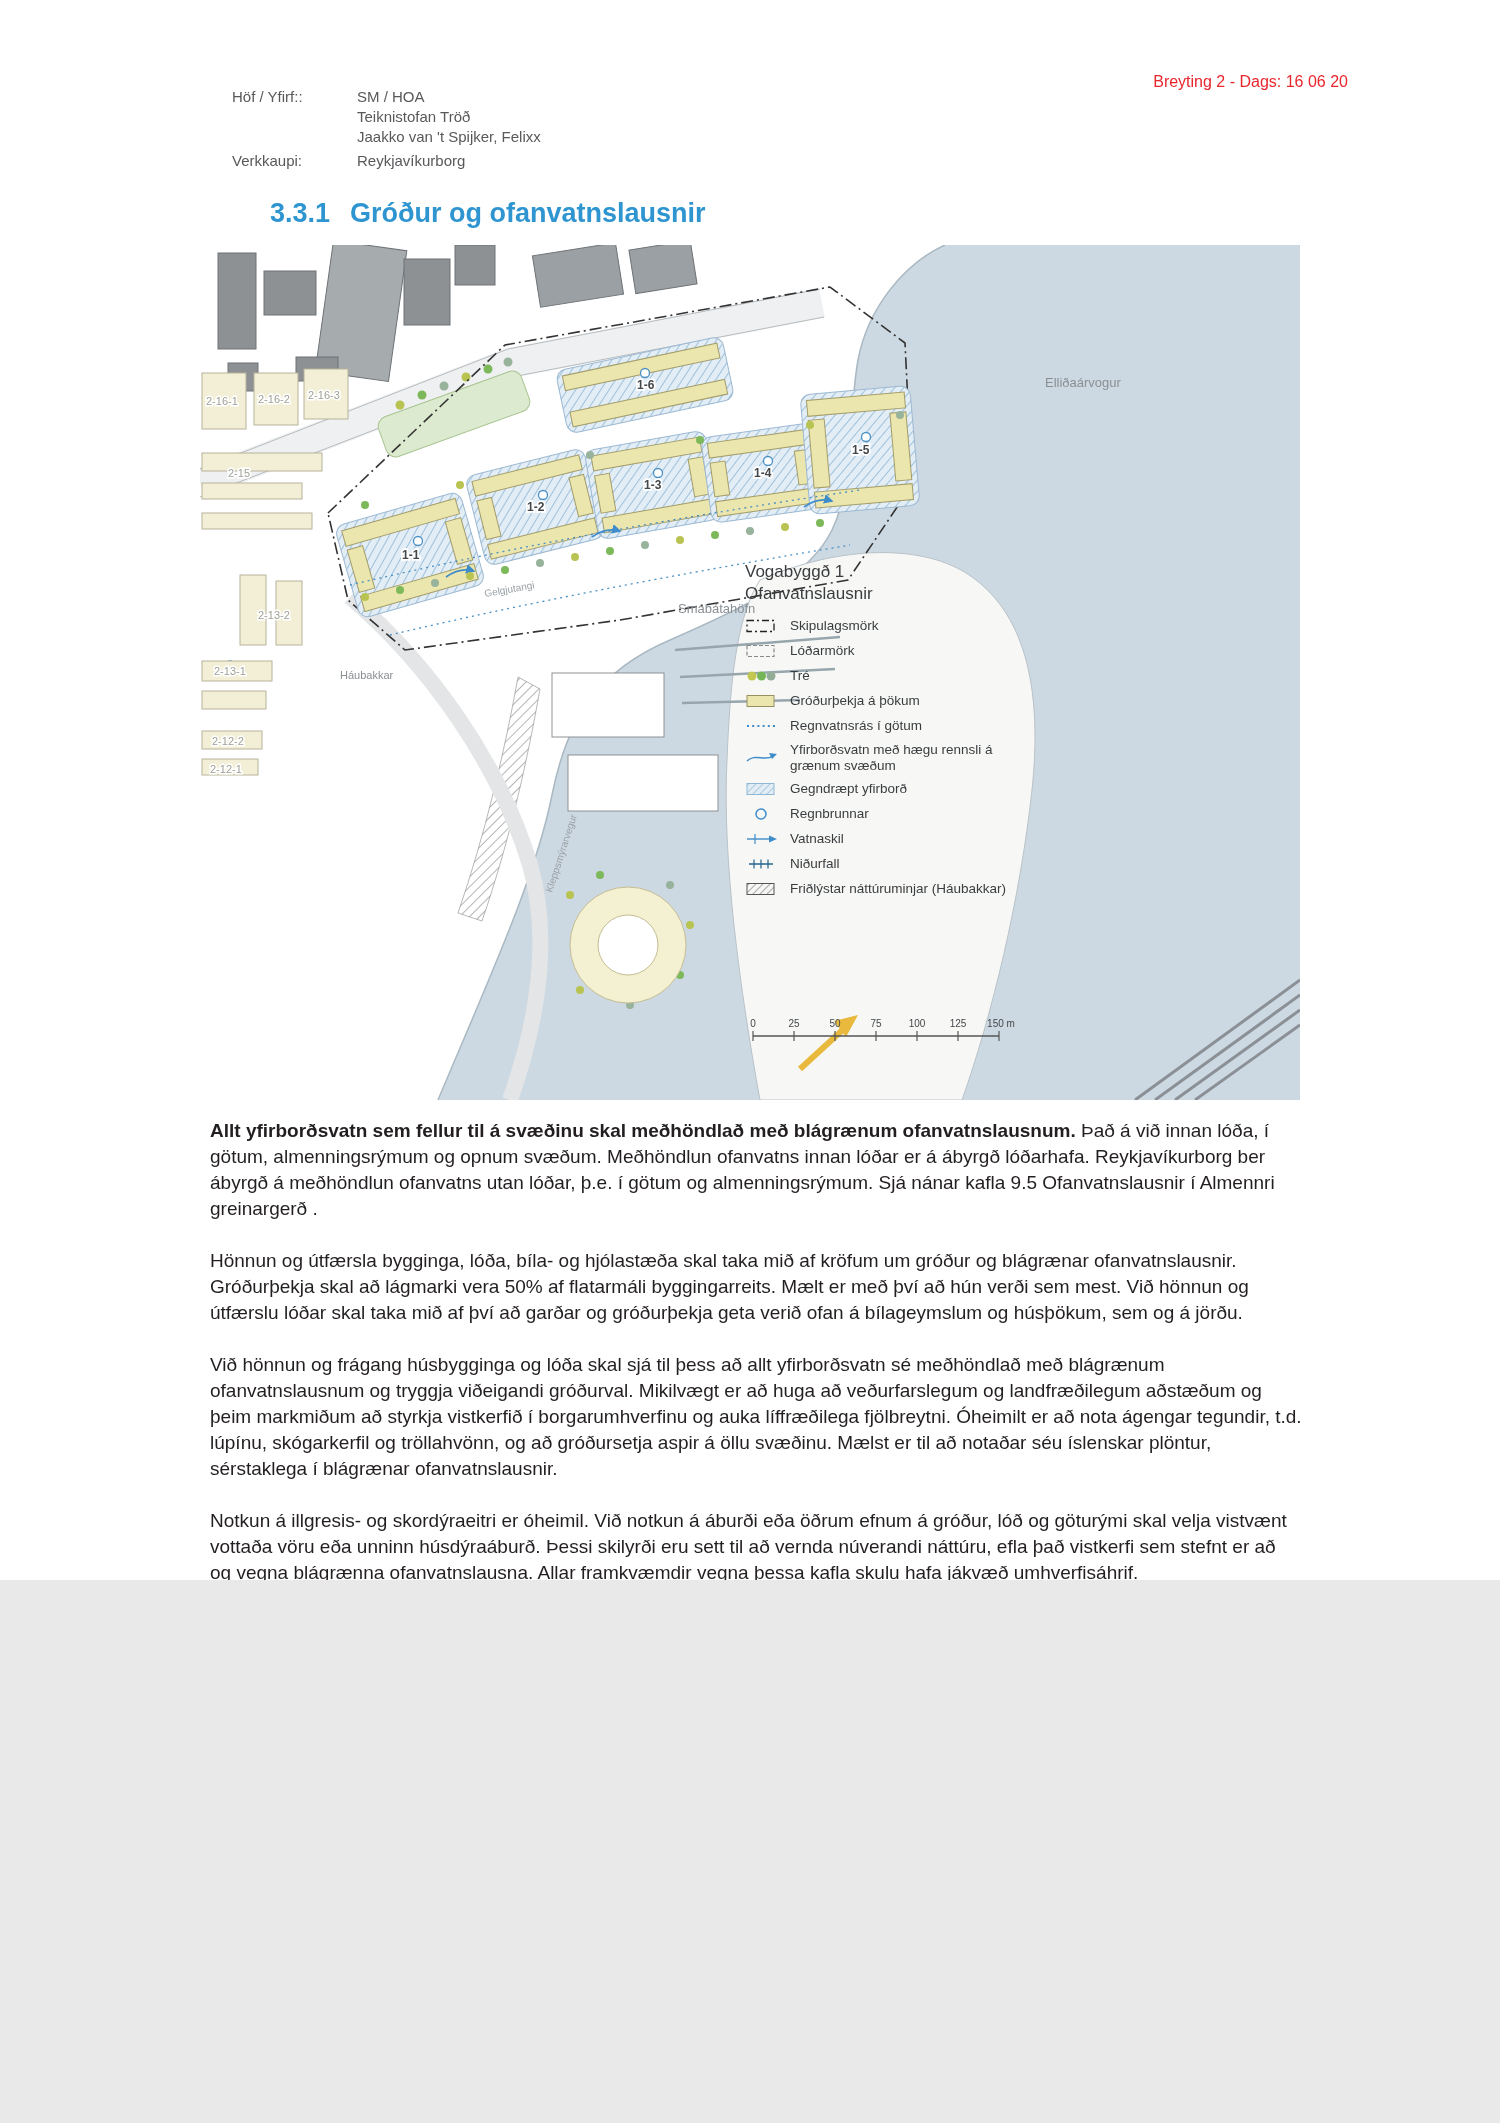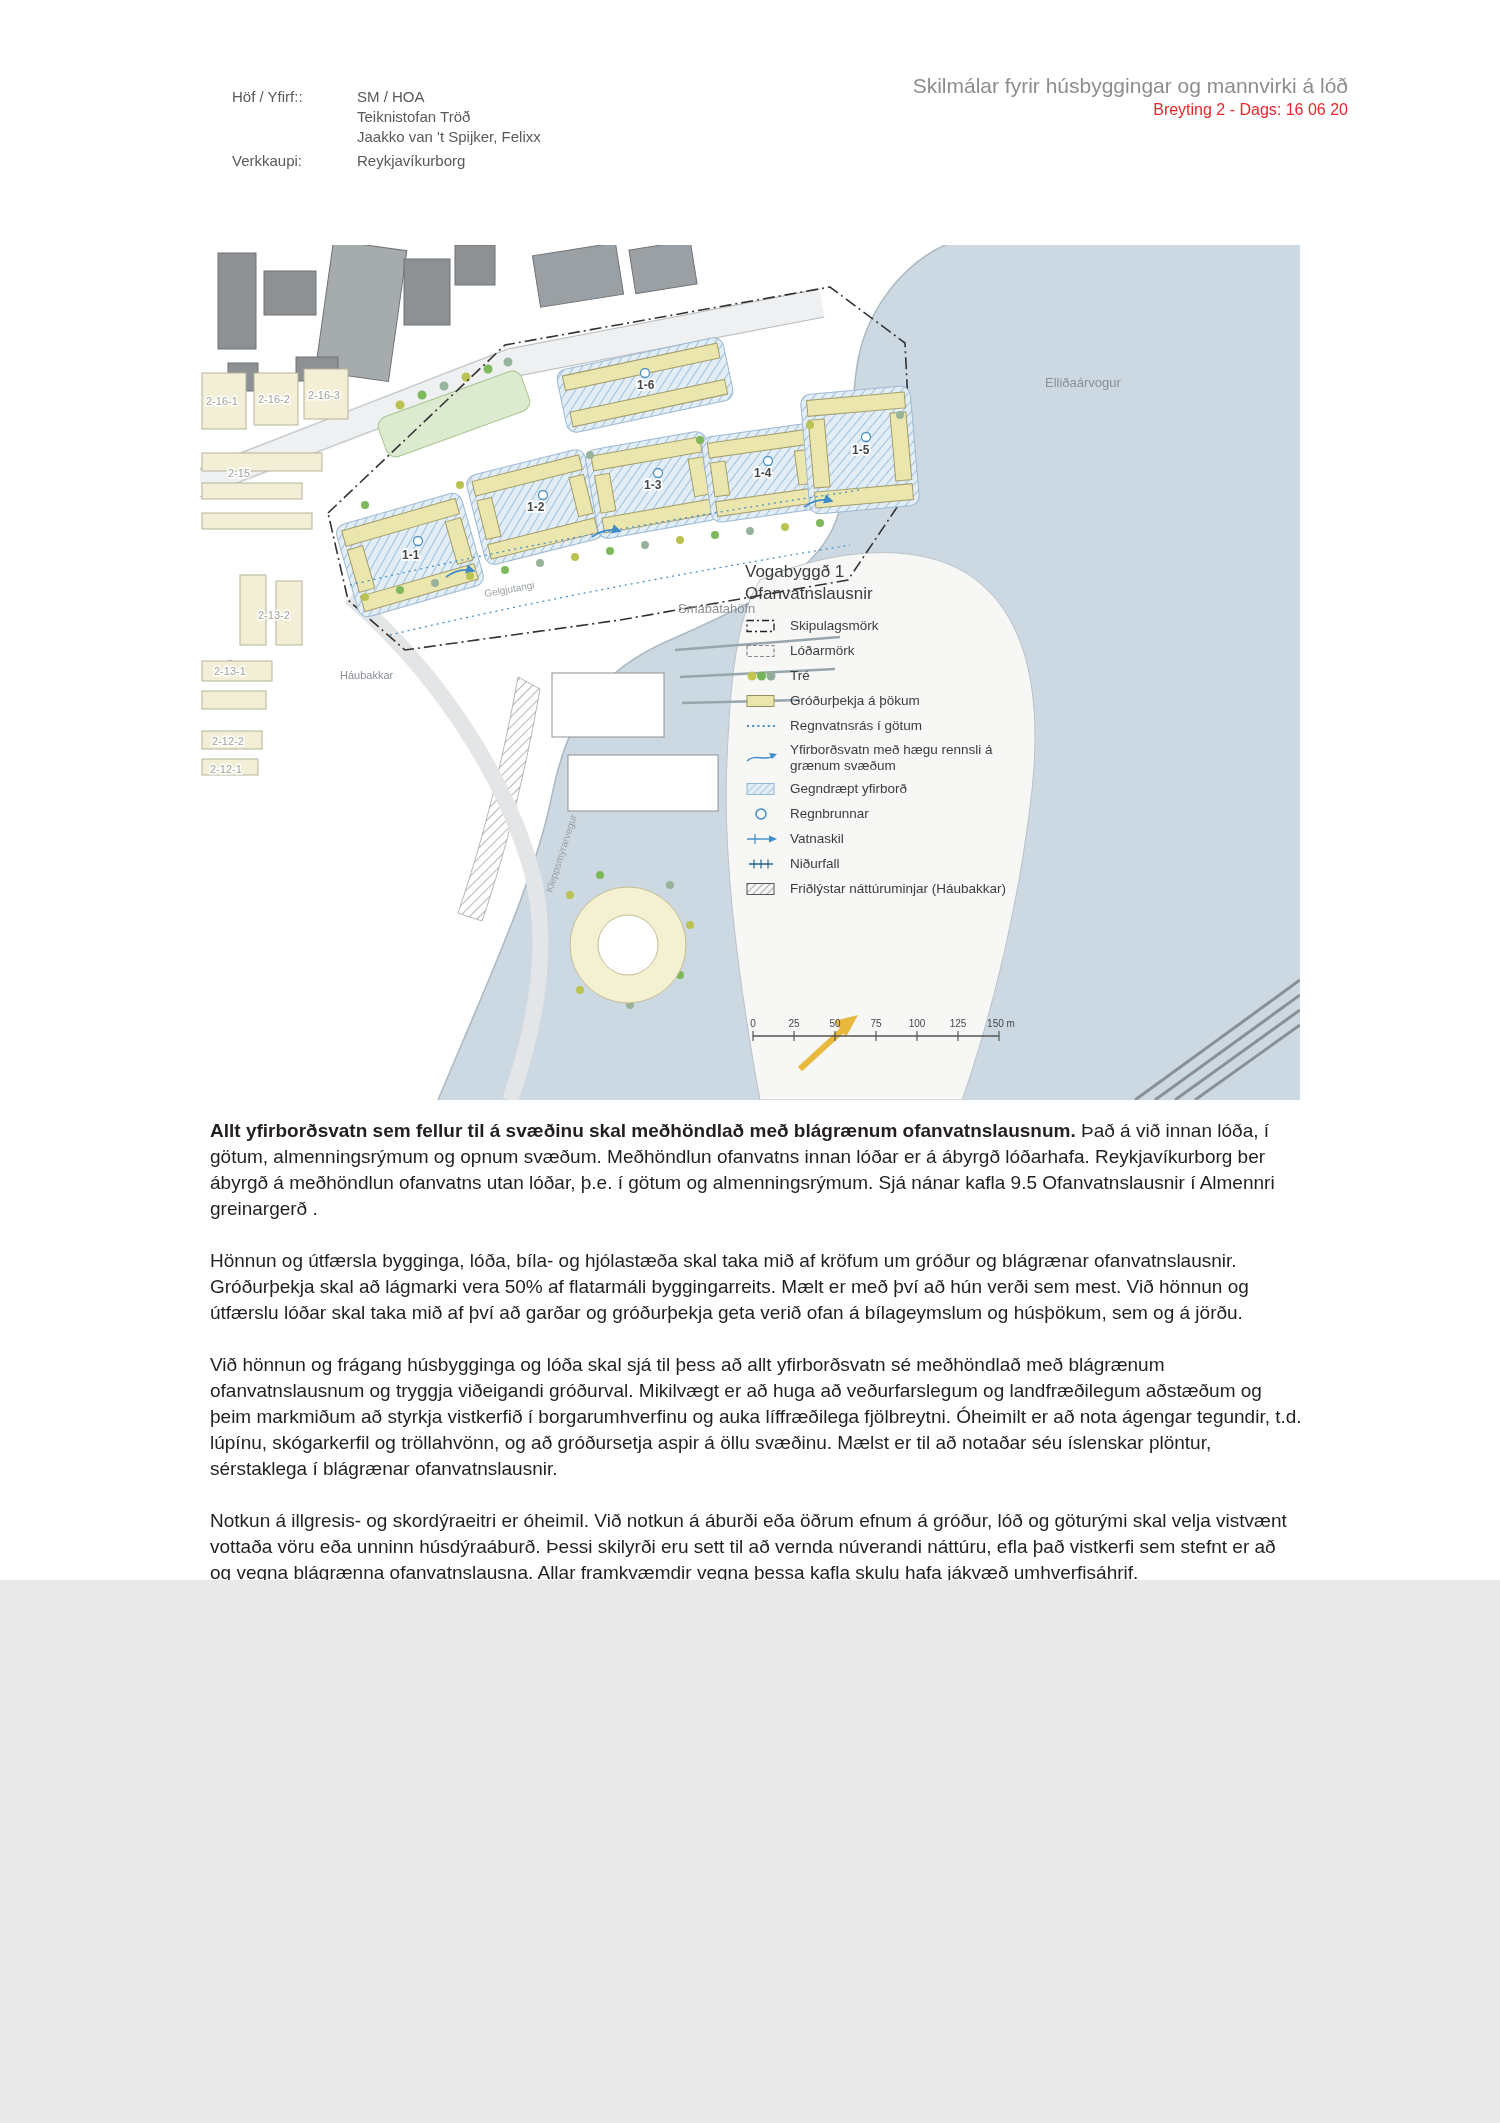--- a/index.html
+++ b/index.html
@@ -78,25 +78,28 @@
 
   <div>
     <span class="meta-label" style="left:232px;top:88px">Höf / Yfirf::</span>
     <span class="meta-value" style="left:357px;top:88px">SM / HOA</span>
     <span class="meta-value" style="left:357px;top:108px">Teiknistofan Tröð</span>
     <span class="meta-value" style="left:357px;top:128px">Jaakko van 't Spijker, Felixx</span>
     <span class="meta-label" style="left:232px;top:152px">Verkkaupi:</span>
     <span class="meta-value" style="left:357px;top:152px">Reykjavíkurborg</span>
 
     <div class="title-block">
-      <div class="doc-subtitle">Skilmálar fyrir húsbyggingar og mannvirki á lóð</div>
       <div class="doc-revision">Breyting 2 - Dags: 16 06 20</div>
     </div>
   </div>
 
+  <div class="section-heading">
+    <span>3.3.1</span>
+    <span>Gróður og ofanvatnslausnir</span>
+  </div>
 
   <div class="map-wrap">
     <svg class="base" width="1100" height="855" viewBox="0 0 1100 855">
       <defs>
         <pattern id="hatchBlue" width="7" height="7" patternUnits="userSpaceOnUse" patternTransform="rotate(45)">
           <rect width="7" height="7" fill="#e3edf5"></rect>
           <line x1="0" y1="0" x2="0" y2="7" stroke="#8db6d6" stroke-width="1.6"></line>
         </pattern>
         <pattern id="hatchDark" width="7" height="7" patternUnits="userSpaceOnUse" patternTransform="rotate(45)">
           <line x1="0" y1="0" x2="0" y2="7" stroke="#777777" stroke-width="1.1"></line>

